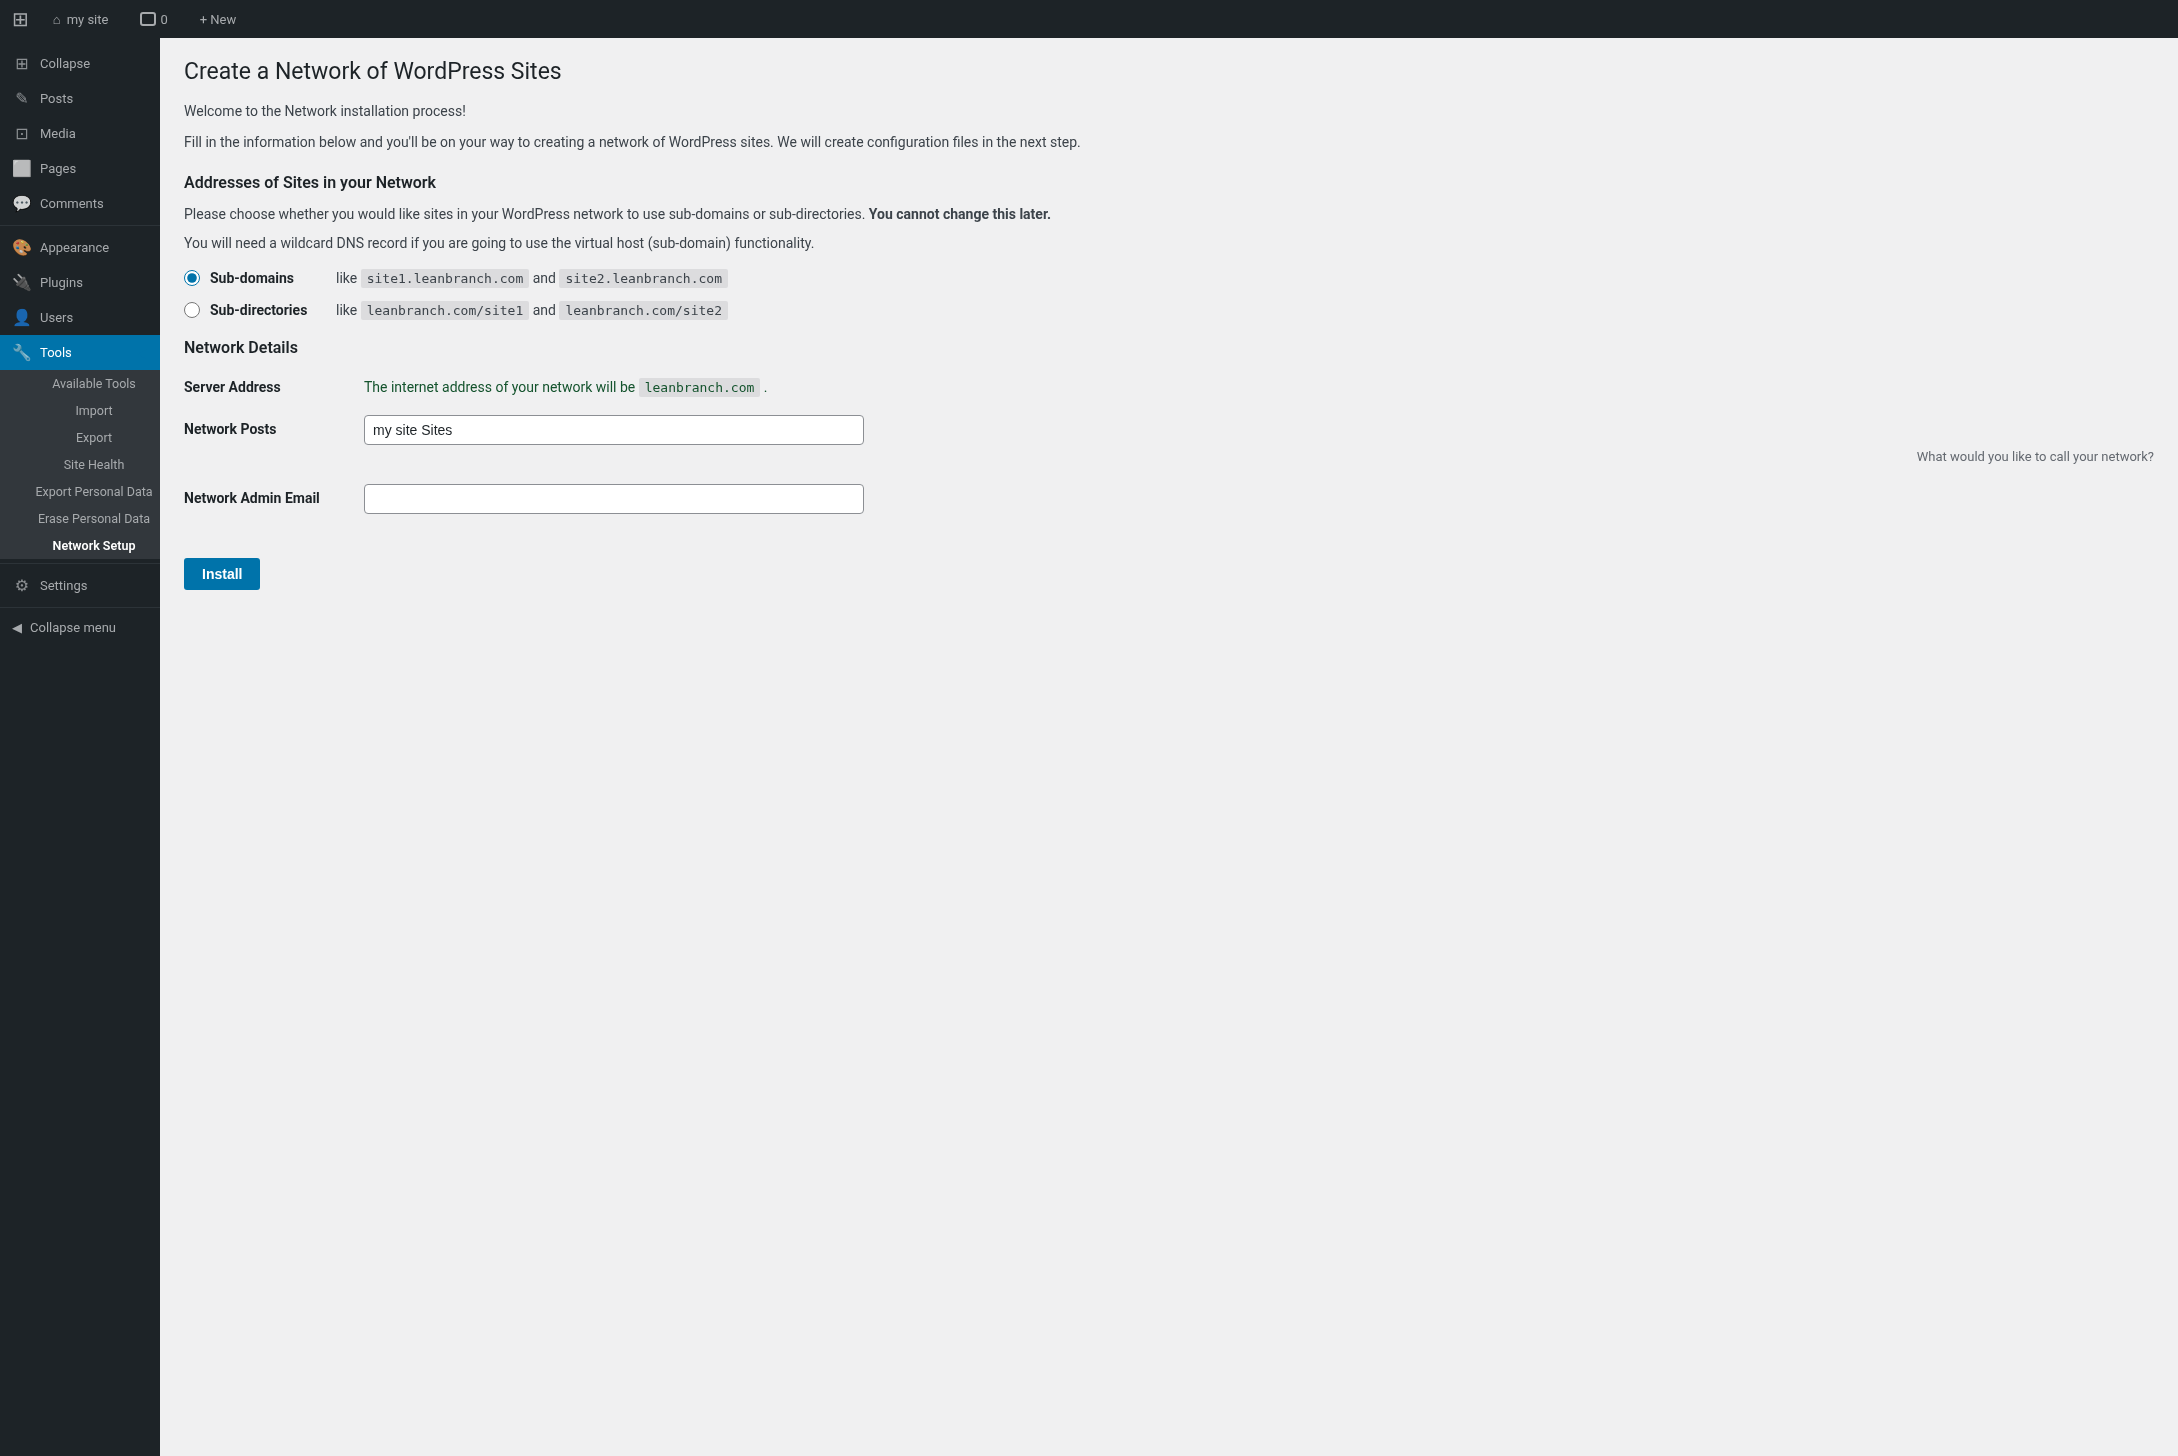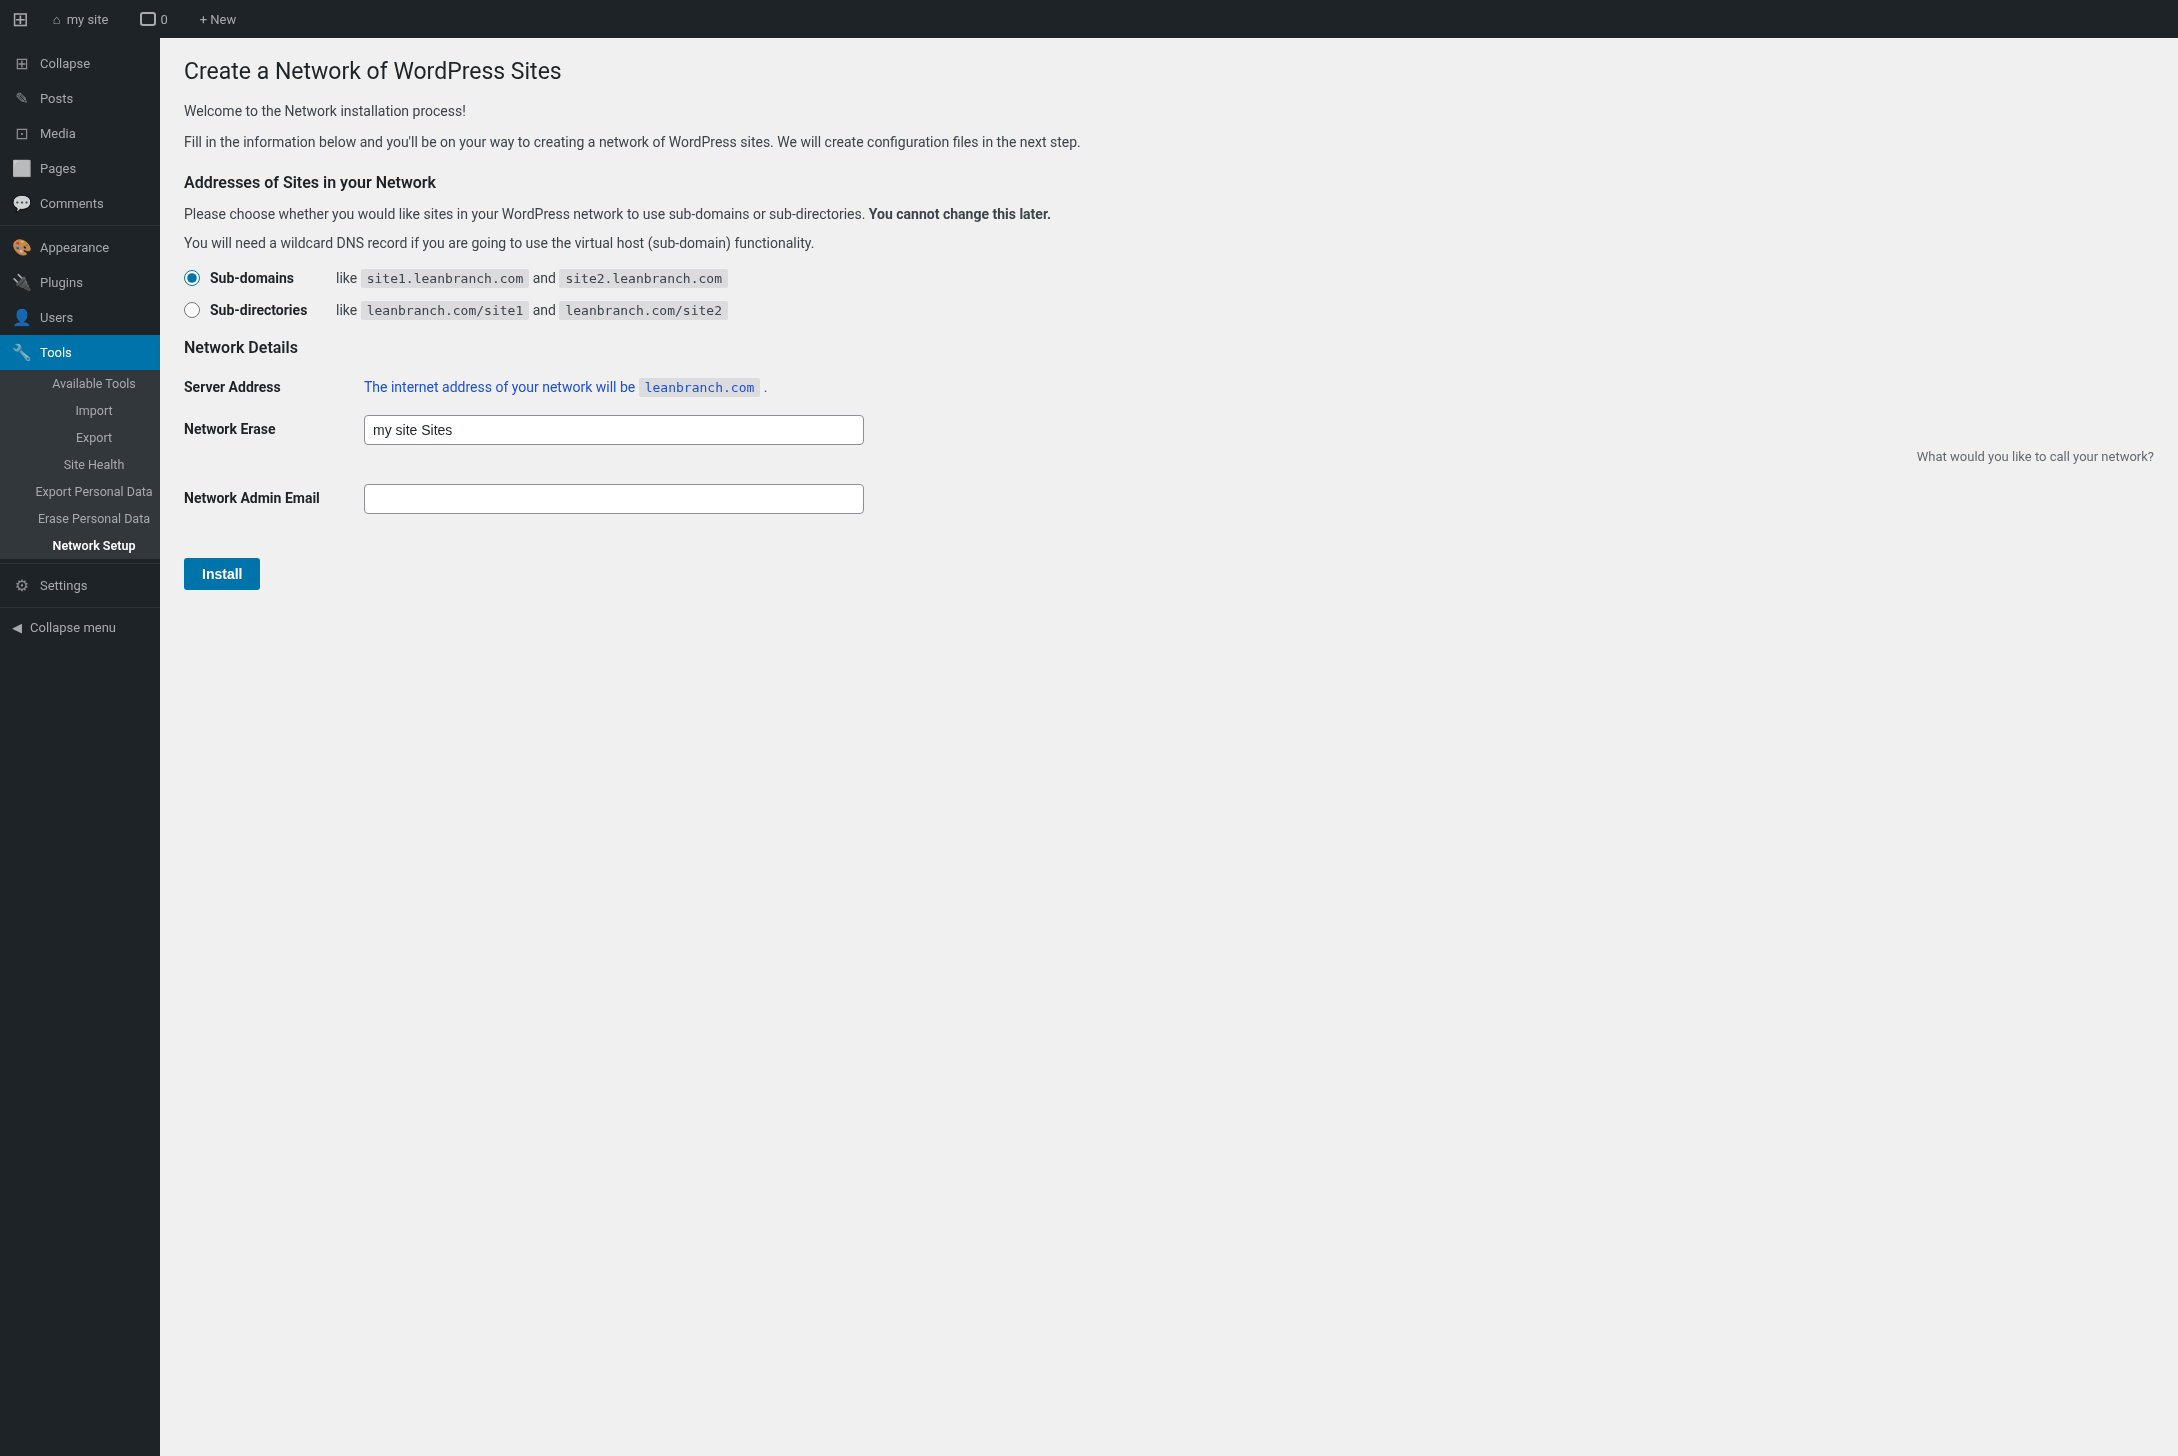--- a/index.html
+++ b/index.html
@@ -123,21 +123,21 @@
       width: 100%;
       max-width: 500px;
       padding: 6px 8px;
       border: 1px solid #8c8f94;
       border-radius: 4px;
       font-size: 14px;
       color: #1d2327;
       background: #fff;
     }
     .details-hint { color: #646970; font-size: 13px; margin-top: 4px; text-align: right; }
-    .server-address-text { font-size: 14px; color: #1d4ed8; padding-top: 6px; }
+    .server-address-text { font-size: 14px; color: #14532d; padding-top: 6px; }
 
     
     .install-btn {
       background: #0073aa;
       color: #fff;
       border: none;
       padding: 8px 18px;
       font-size: 14px;
       font-weight: 600;
       border-radius: 3px;
@@ -285,21 +285,21 @@
         <div class="details-value">
           <p class="server-address-text">
             <span>The internet address of your network will be</span>
             <span class="code-tag">leanbranch.com</span>
             <span>.</span>
           </p>
         </div>
       </div>
 
       <div class="details-row">
-        <div class="details-label">Network Erase</div>
+        <div class="details-label">Network Posts</div>
         <div class="details-value">
           <input type="text" value="my site Sites" style="">
           <p class="details-hint">What would you like to call your network?</p>
         </div>
       </div>
 
       <div class="details-row">
         <div class="details-label">Network Admin Email</div>
         <div class="details-value">
           <input type="text" value="" style="">

